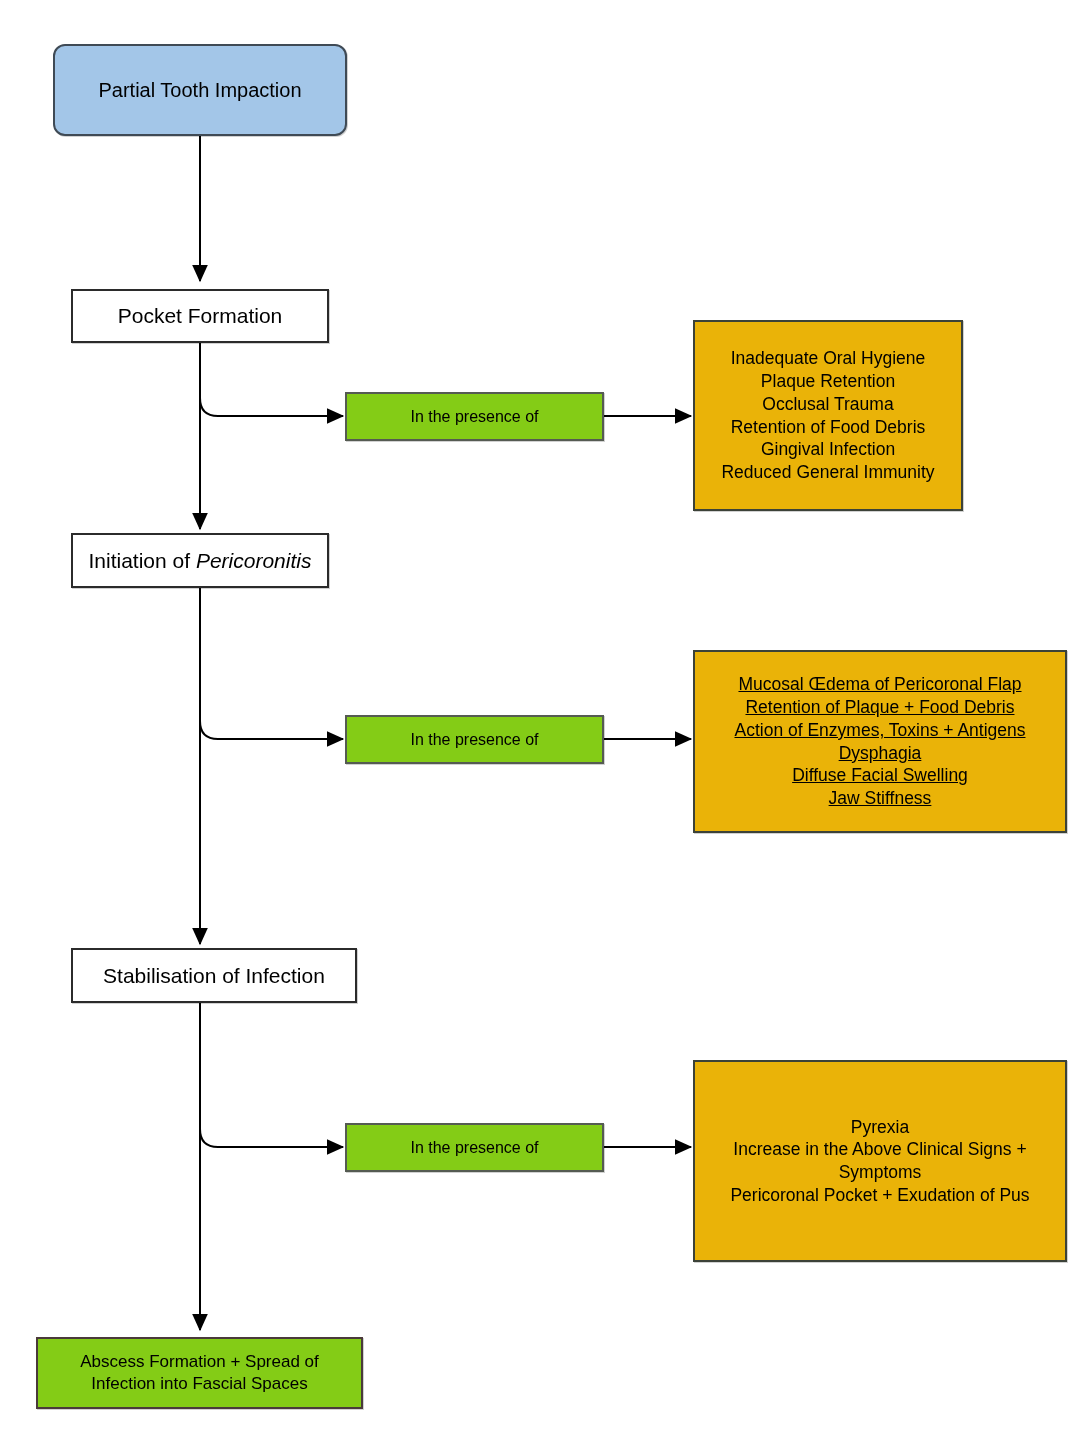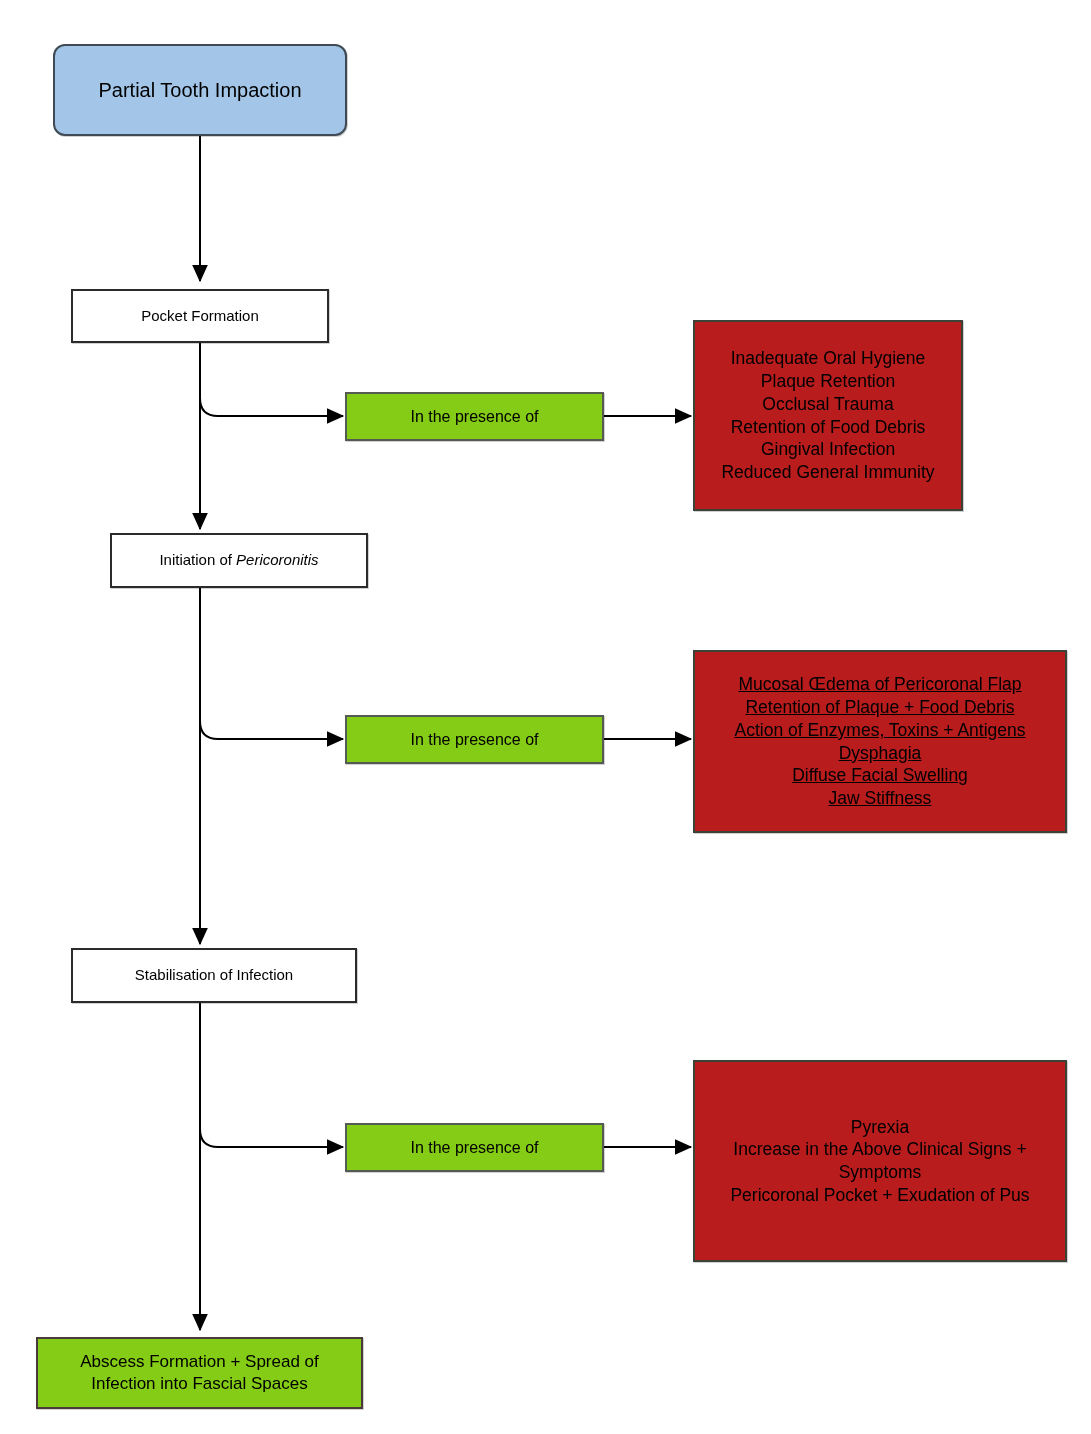--- a/index.html
+++ b/index.html
@@ -40,34 +40,34 @@
   .node-start {
     background: #a3c6e8;
     border: 2px solid #3f4a55;
     border-radius: 12px;
     font-size: 20px;
     box-shadow: 1px 1px 0 rgba(0,0,0,0.18);
   }
   .node-stage {
     background: #ffffff;
     border: 2px solid #2b2b2b;
-    font-size: 15px;
+    font-size: 21px;
     box-shadow: 1px 1px 0 rgba(0,0,0,0.18);
   }
   .node-stage .ital {
     font-style: italic;
   }
   .node-cond {
     background: #84cc16;
     border: 2px solid #555b52;
     font-size: 16px;
     box-shadow: 1px 1px 0 rgba(0,0,0,0.18);
   }
   .node-list {
-    background: #b91c1c;
+    background: #eab308;
     border: 2px solid #3c4238;
     font-size: 17.5px;
     line-height: 1.30;
     padding: 6px 2px;
     box-shadow: 1px 1px 0 rgba(0,0,0,0.18);
   }
   .node-end {
     background: #84cc16;
     border: 2px solid #4a3a3a;
     font-size: 17px;
@@ -142,21 +142,21 @@
 
   <div class="node node-list" style="left:693px; top:320px; width:270px; height:191px;">
     <span>Inadequate Oral Hygiene
 Plaque Retention
 Occlusal Trauma
 Retention of Food Debris
 Gingival Infection
 Reduced General Immunity</span>
   </div>
 
-  <div class="node node-stage" style="left:71px; top:533px; width:258px; height:55px;margin-left:39px;">
+  <div class="node node-stage" style="left:71px; top:533px; width:258px; height:55px;">
     <span><span>Initiation of </span><span class="ital">Pericoronitis</span></span>
   </div>
 
   <div class="node node-cond" style="left:345px; top:715px; width:259px; height:49px;">
     <span>In the presence of</span>
   </div>
 
   <div class="node node-list" style="left:693px; top:650px; width:374px; height:183px;text-decoration:underline;">
     <span>Mucosal Œdema of Pericoronal Flap
 Retention of Plaque + Food Debris

